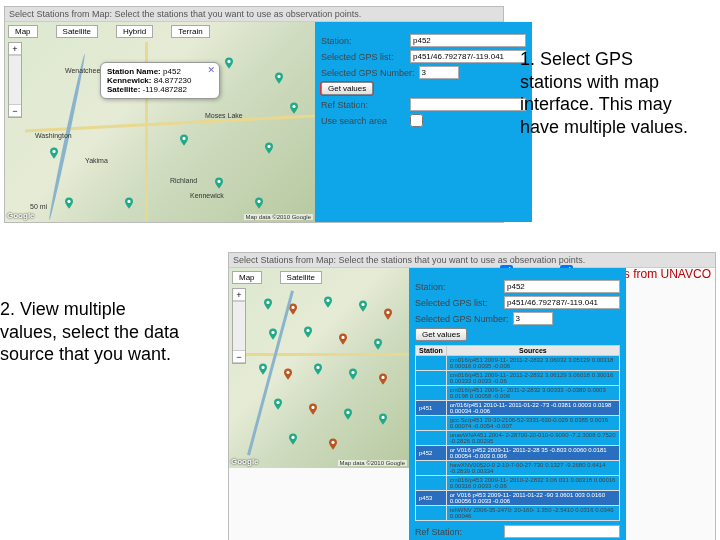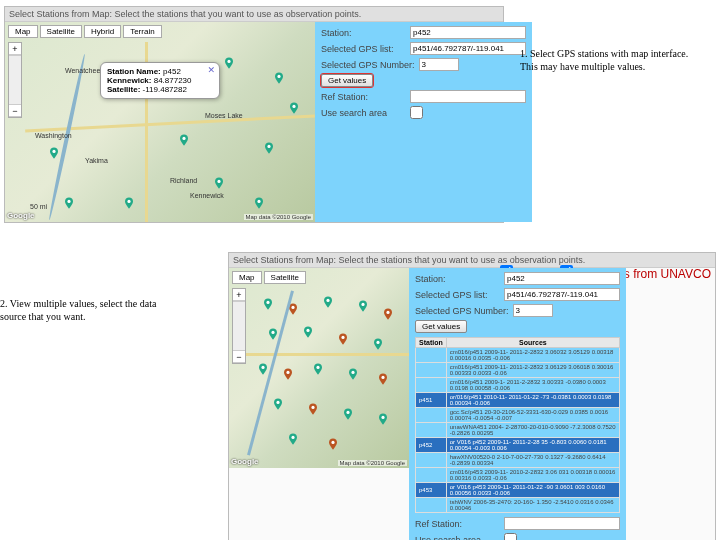--- a/index.html
+++ b/index.html
@@ -30,21 +30,21 @@
   .map-area {
     position: relative;
     background: linear-gradient(135deg, #dce8cf 0%, #e6ebd5 40%, #cfdcc0 60%, #b8c9a0 100%);
     flex-shrink: 0;
     overflow: hidden;
   }
   .map-tabs {
     position: absolute;
     top: 3px; left: 3px;
     display: flex;
-    gap: 2px;
+    gap: 18px;
     z-index: 5;
   }
   .map-tab {
     background: #fff;
     border: 1px solid #aaa;
     padding: 1px 6px;
     font-size: 8px;
     cursor: pointer;
   }
   .zoom-ctl {
@@ -116,24 +116,24 @@
   }
   .copyright {
     position:absolute;
     bottom:2px; right:2px;
     font-size:6px;
     color:#333;
     background:rgba(255,255,255,.6);
     padding:0 2px;
   }
   .side-form {
-    padding: 4px 6px;
+    padding: 12px 6px;
     font-size: 9px;
     flex:1;
-    background:#7dd3fc;
+    background:#0ea5e9;
   }
   .form-row {
     display:flex;
     align-items:center;
     margin-bottom:3px;
     gap:4px;
   }
   .form-row label { color:#444; min-width:85px; }
   .form-row input[type=text] {
     border:1px solid #aaa;
@@ -169,22 +169,22 @@
     padding:1px 3px;
     font-size:6px;
     color:#444;
   }
   .sources-table tr.hl td {
     background:#2a6fbf;
     color:#fff;
   }
   .annotation {
     position:absolute;
-    font-family: Liberation Serif, serif;
-    font-size:10px;
+    font-family: Liberation Sans, sans-serif;
+    font-size:18px;
     color:#000;
     line-height:1.25;
   }
   .perm-link { color:#b00; font-size:12px; }
   .red-arrow {
     position:absolute;
     color:#e00;
     font-size:10px;
     font-weight:bold;
   }

